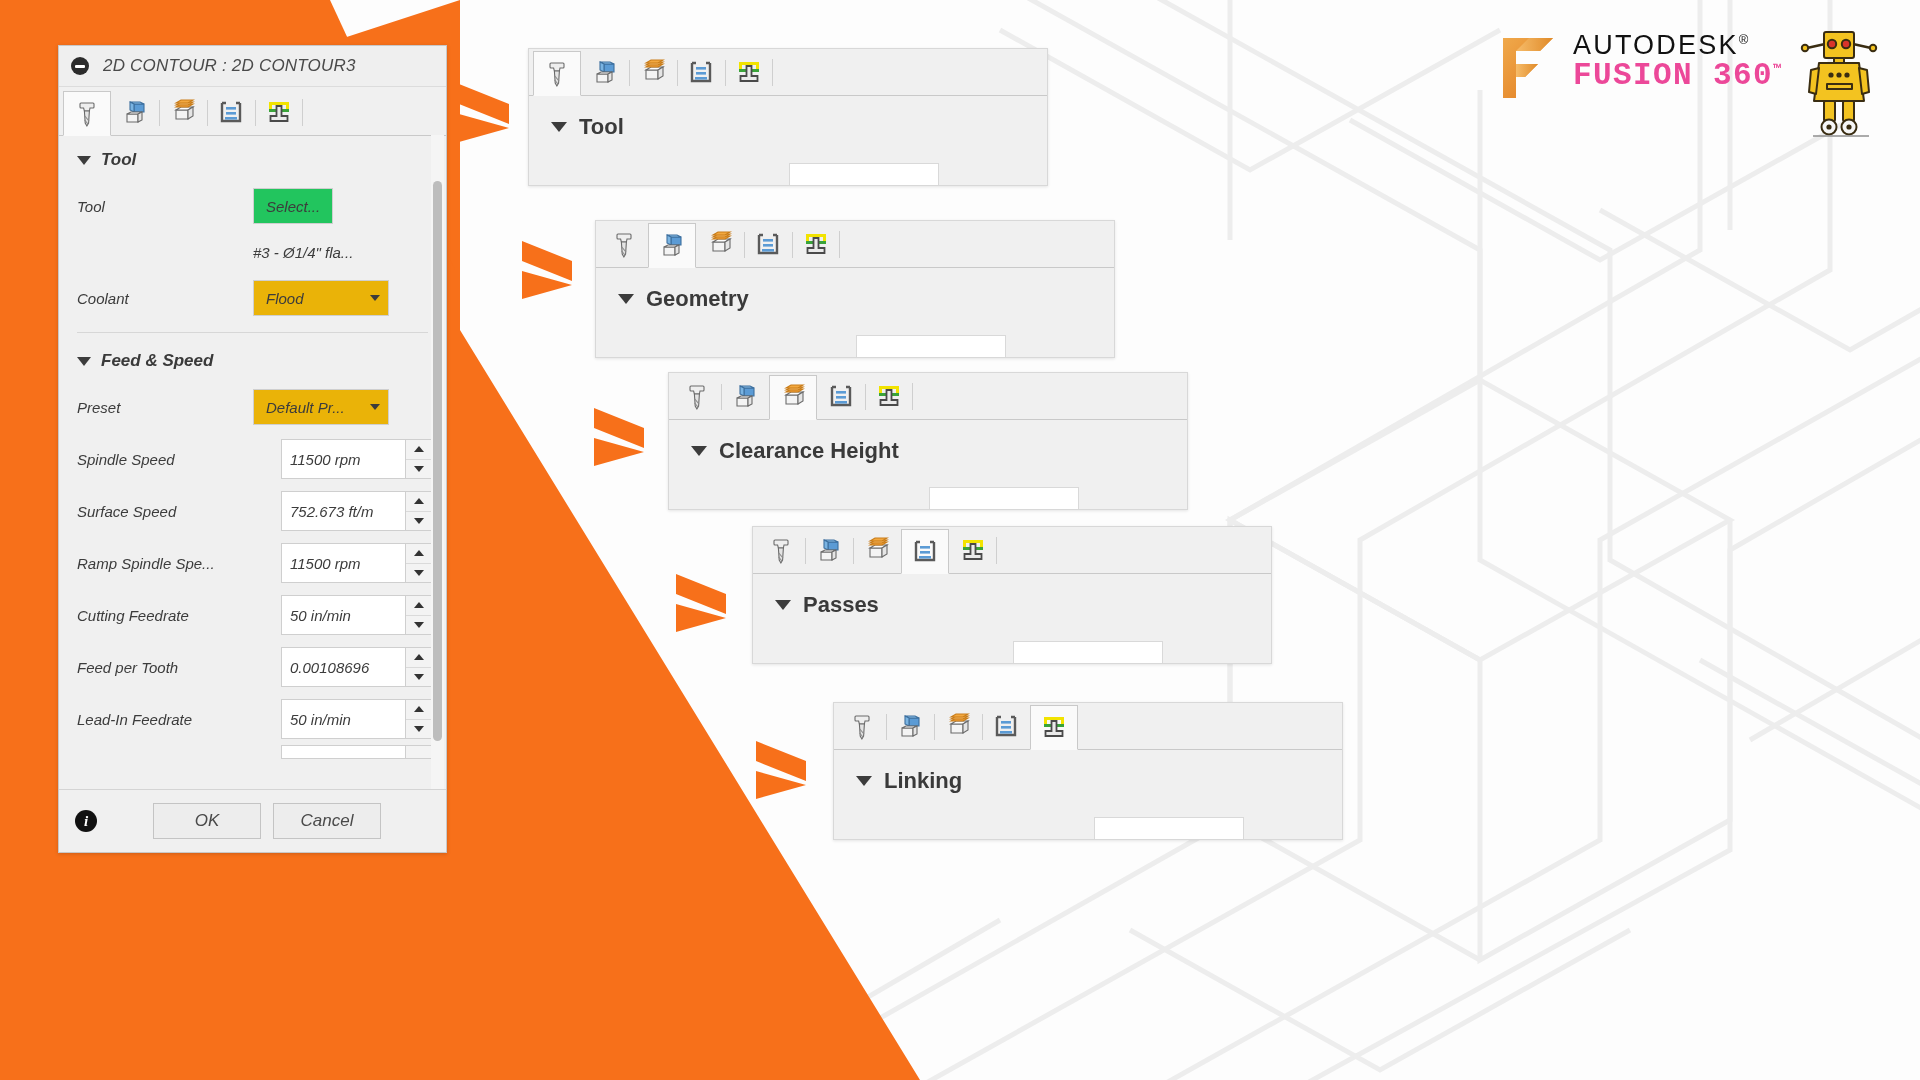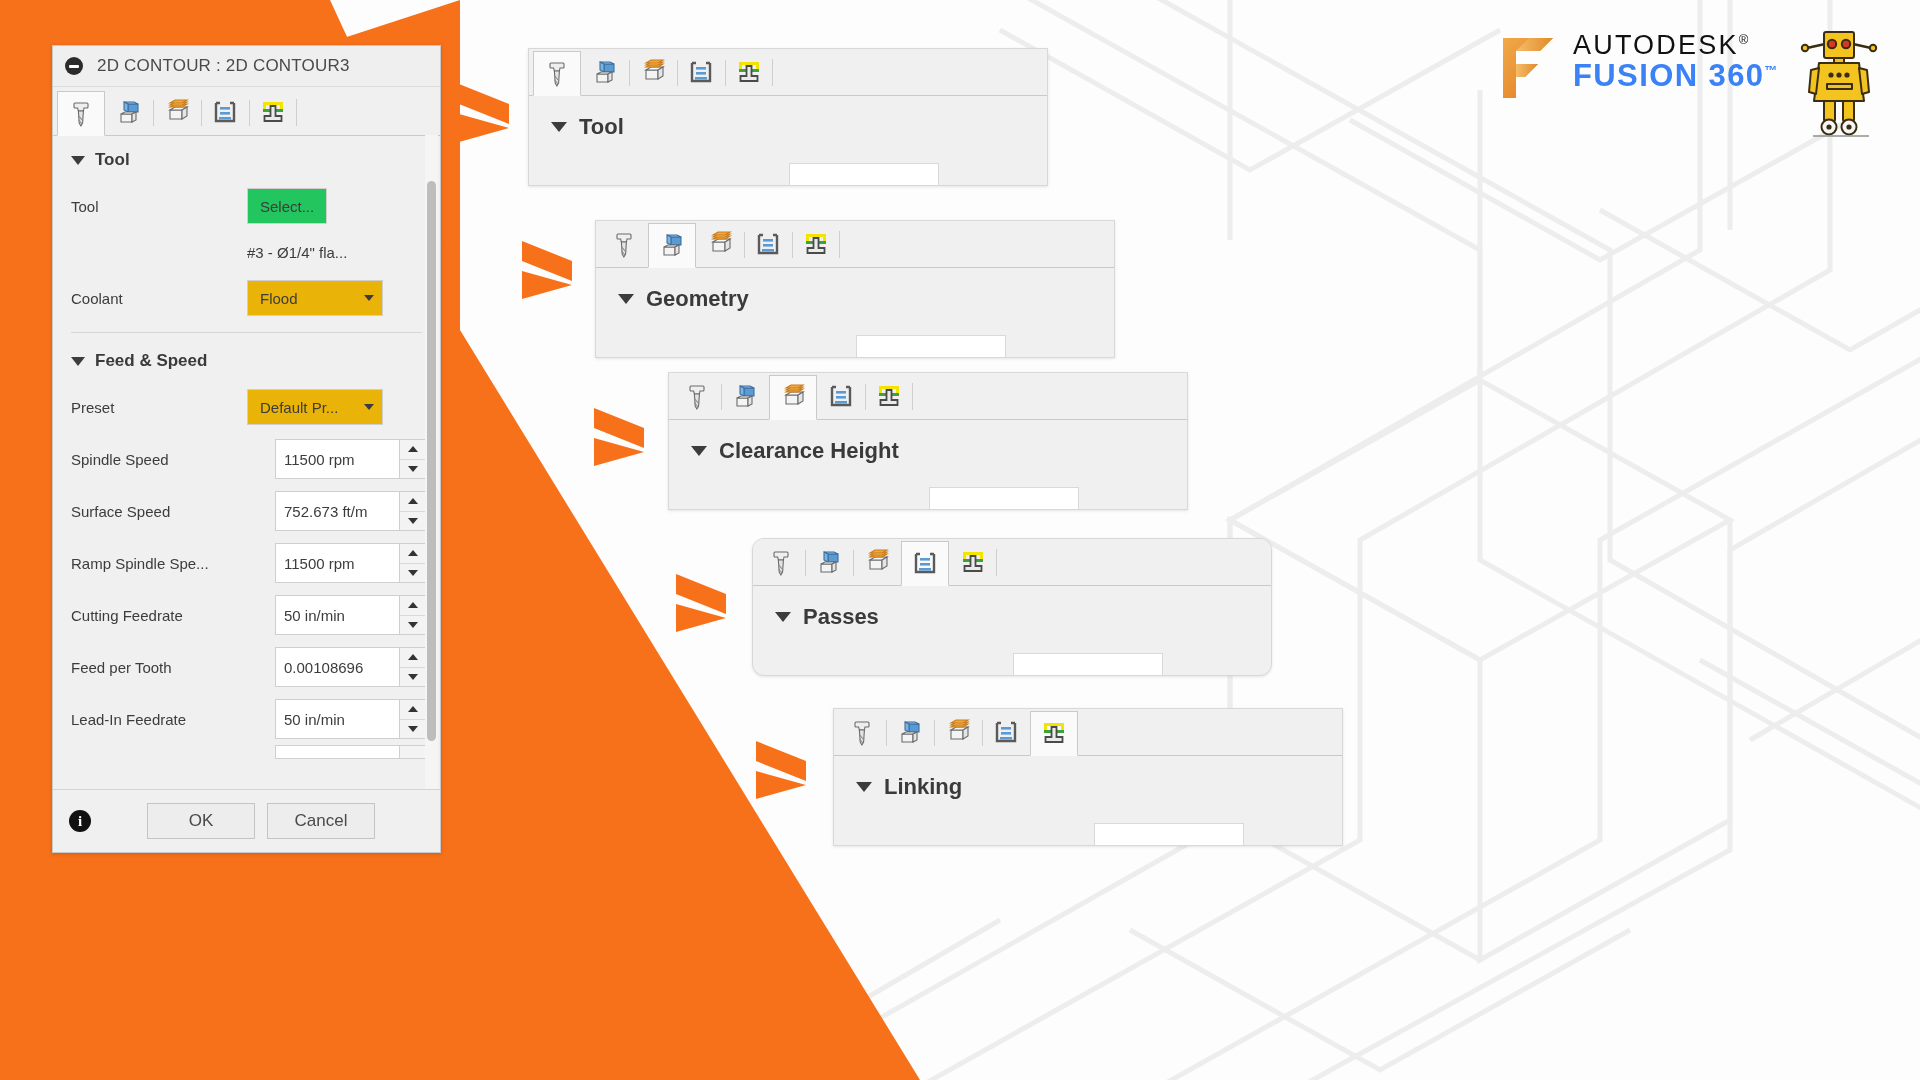--- a/index.html
+++ b/index.html
@@ -101,22 +101,22 @@
               background:#fff;border:1px solid #d9d9d9;}
 
   
   .chev{position:absolute;}
 
   
   #brand{position:absolute;display:flex;align-items:flex-start;}
   .ad-name{font-size:27px;letter-spacing:2.2px;color:#111;line-height:1.02;
            font-family:"Liberation Sans",sans-serif;}
   .ad-name .reg{font-size:13px;vertical-align:super;letter-spacing:0;}
-  .fu-name{font-size:31px;font-weight:bold;letter-spacing:1.4px;color:#3b82f6;
-           line-height:1.02;font-family:Liberation Sans, sans-serif;}
+  .fu-name{font-size:31px;font-weight:bold;letter-spacing:1.4px;color:#ec4899;
+           line-height:1.02;font-family:Liberation Mono, monospace;}
   .fu-name .tm{font-size:13px;vertical-align:super;letter-spacing:0;}
 </style>
 </head>
 <body>
 
 <div id="bg"></div>
 
 <svg id="isoart" viewBox="0 0 1920 1080" preserveAspectRatio="none">
   <g stroke="#ededed" stroke-width="5" fill="none">
 
@@ -142,21 +142,21 @@
     <path d="M760 1060 L1000 920"></path>
   </g>
 </svg>
 
 <svg id="orangeshape" viewBox="0 0 920 1080" preserveAspectRatio="none">
   <polygon points="0,0 330,0 0,180" fill="#F7701A"></polygon>
   <polygon points="0,150 460,0 460,330 920,1080 0,1080" fill="#F7701A"></polygon>
   <polygon points="0,0 0,1080 455,1080 455,270 330,0" fill="#F7701A"></polygon>
 </svg>
 
-<div class="dlg" id="main-dialog" style="left:52px;top:45px;width:387px;height:806px;">
+<div class="dlg" id="main-dialog" style="left:58px;top:45px;width:387px;height:806px;font-style:italic;">
 
   <div class="titlebar">
     <div class="minus-ic"></div>
     <div class="title-txt">2D CONTOUR : 2D CONTOUR3</div>
   </div>
 
   <div class="tabstrip">
     <div class="tab active">
       <svg width="30" height="30" viewBox="0 0 30 30">
         <path d="M9 4 h12 a1 1 0 0 1 1 1 v3 a1 1 0 0 1 -1 1 h-3 l-0.6 3 h-5 L11.6 9 H9 a1 1 0 0 1 -1 -1 V5 a1 1 0 0 1 1 -1 Z" fill="#eeeeee" stroke="#6b6b6b" stroke-width="1.1"></path>
@@ -530,21 +530,21 @@
     <div class="caret"></div>
     <div class="sect-label">Clearance Height</div>
   </div>
   <div class="mini-ghost"></div>
 </div>
 
 <svg class="chev" style="left:672px;top:568px;" width="64" height="78" viewBox="0 0 64 78">
   <polygon points="4,6 54,26 54,46 4,26" fill="#F7701A"></polygon>
   <polygon points="4,36 54,50 4,64" fill="#F7701A"></polygon>
 </svg>
-<div class="mini" style="left:752px;top:538px;width:518px;height:136px;border-radius:12px;">
+<div class="mini" style="left:752px;top:526px;width:518px;height:136px;">
   <div class="tabstrip">
     <div class="tab">
       <svg width="30" height="30" viewBox="0 0 30 30">
         <path d="M9 4 h12 a1 1 0 0 1 1 1 v3 a1 1 0 0 1 -1 1 h-3 l-0.6 3 h-5 L11.6 9 H9 a1 1 0 0 1 -1 -1 V5 a1 1 0 0 1 1 -1 Z" fill="#eeeeee" stroke="#6b6b6b" stroke-width="1.1"></path>
         <path d="M12.4 12 h5 l-0.8 12 -1.7 3 -1.7 -3 Z" fill="#e4e4e4" stroke="#6b6b6b" stroke-width="1.1"></path>
         <path d="M12.8 17 l4.2 5 M12.6 21 l3.4 4" stroke="#8a8a8a" stroke-width="1.1" fill="none"></path>
       </svg>
     </div>
     <div class="tab">
       <svg width="30" height="30" viewBox="0 0 30 30">
@@ -590,21 +590,21 @@
     <div class="caret"></div>
     <div class="sect-label">Passes</div>
   </div>
   <div class="mini-ghost"></div>
 </div>
 
 <svg class="chev" style="left:752px;top:735px;" width="64" height="78" viewBox="0 0 64 78">
   <polygon points="4,6 54,26 54,46 4,26" fill="#F7701A"></polygon>
   <polygon points="4,36 54,50 4,64" fill="#F7701A"></polygon>
 </svg>
-<div class="mini" style="left:833px;top:702px;width:508px;height:136px;margin-top:6px;">
+<div class="mini" style="left:833px;top:702px;width:508px;height:136px;">
   <div class="tabstrip">
     <div class="tab">
       <svg width="30" height="30" viewBox="0 0 30 30">
         <path d="M9 4 h12 a1 1 0 0 1 1 1 v3 a1 1 0 0 1 -1 1 h-3 l-0.6 3 h-5 L11.6 9 H9 a1 1 0 0 1 -1 -1 V5 a1 1 0 0 1 1 -1 Z" fill="#eeeeee" stroke="#6b6b6b" stroke-width="1.1"></path>
         <path d="M12.4 12 h5 l-0.8 12 -1.7 3 -1.7 -3 Z" fill="#e4e4e4" stroke="#6b6b6b" stroke-width="1.1"></path>
         <path d="M12.8 17 l4.2 5 M12.6 21 l3.4 4" stroke="#8a8a8a" stroke-width="1.1" fill="none"></path>
       </svg>
     </div>
     <div class="tab">
       <svg width="30" height="30" viewBox="0 0 30 30">

